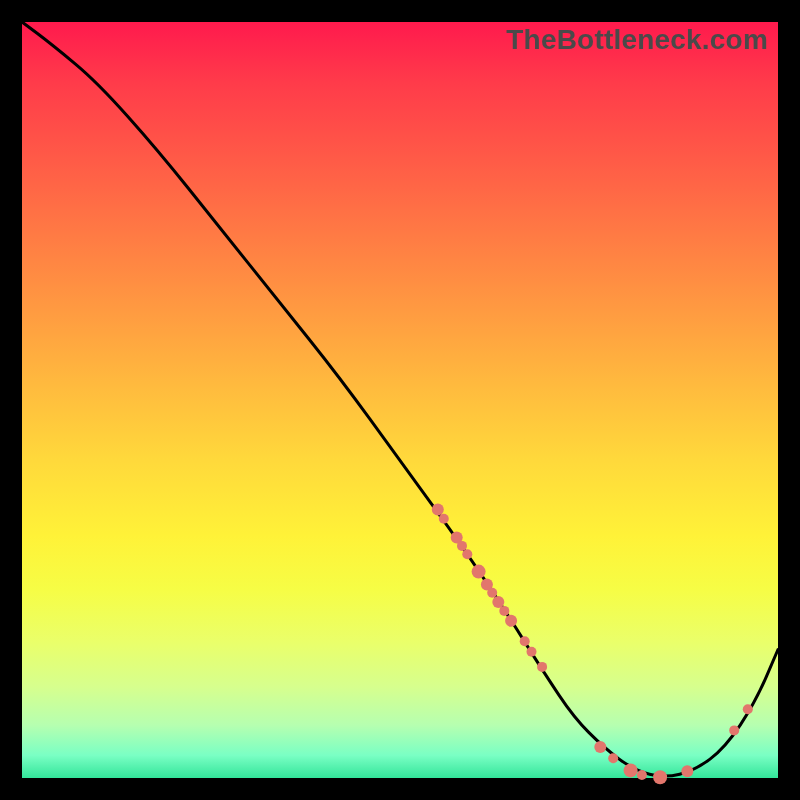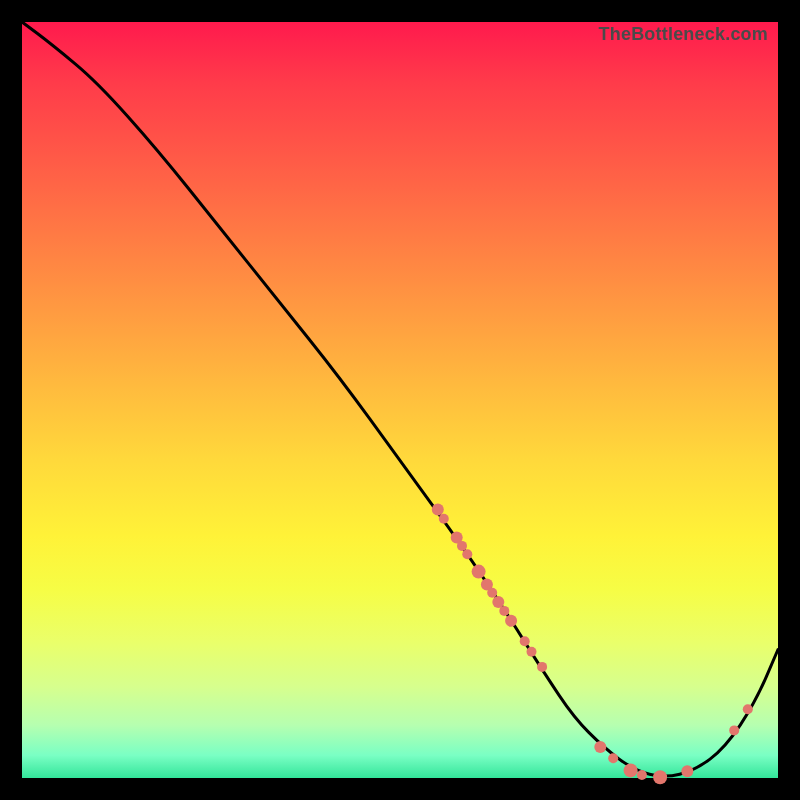--- a/index.html
+++ b/index.html
@@ -37,21 +37,21 @@
       #d6ff8e 88%,
       #b6ffb0 93%,
       #7affc4 97%,
       #33e59a 100%);
   }
   .watermark {
     position: absolute;
     top: 2px;
     right: 10px;
     color: #4a4a4a;
-    font-size: 18px;
+    font-size: 28px;
     font-weight: bold;
     letter-spacing: 0.2px;
     user-select: none;
   }
   svg.curve {
     position: absolute;
     left: 0;
     top: 0;
     width: 756px;
     height: 756px;

